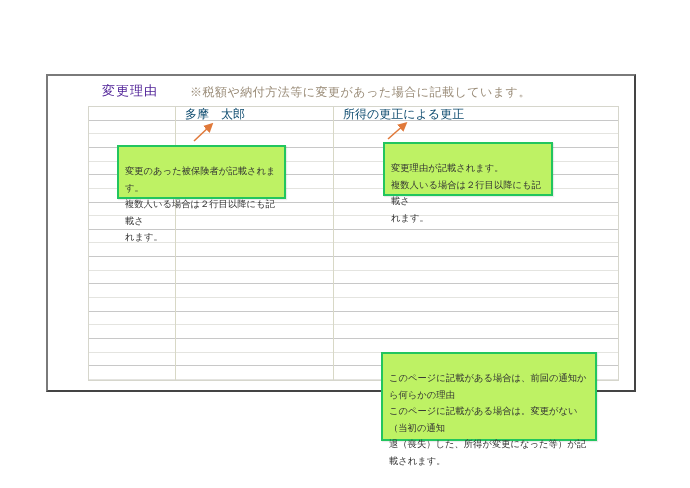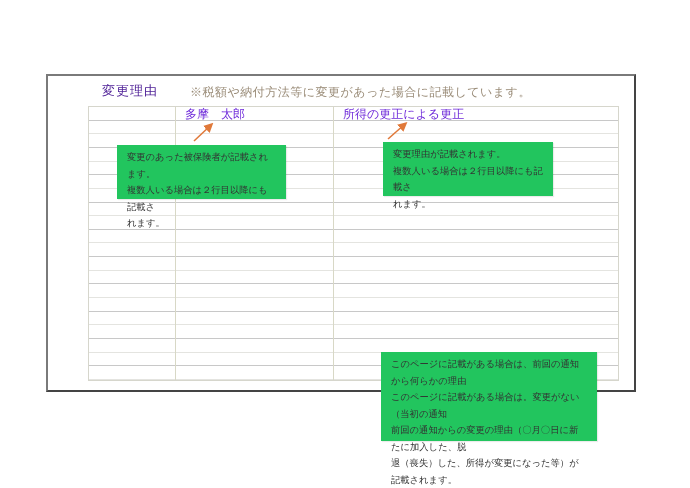--- a/index.html
+++ b/index.html
@@ -27,25 +27,25 @@
   }
   .row {
     position:absolute; left:0; width:100%; height:13.7px;
     border-bottom:1px solid #c8c8c8; box-sizing:border-box;
   }
   .row.light { border-bottom-color:#e4e4e0; }
   .col-divider {
     position:absolute; top:0; bottom:0; width:1px; background:#d8d8c6;
   }
   .cell-text {
-    position:absolute; top:0; font-size:12px; color:#6d28d9; line-height:14px; white-space:pre;
+    position:absolute; top:0; font-size:12px; color:#0c4a6e; line-height:14px; white-space:pre;
   }
   .callout {
-    position:absolute; background:#22c55e; border:4px solid #22c55e; box-sizing:border-box;
-    font-size:9.3px; color:#333; line-height:16.5px; padding:0 6px 4px 6px;
+    position:absolute; background:#bef264; border:2px solid #22c55e; box-sizing:border-box;
+    font-size:9.3px; color:#333; line-height:16.5px; padding:16px 6px 4px 6px;
     box-shadow:1px 1px 1px rgba(0,0,0,0.08);
   }
   .callout p { margin:0; }
   svg.arrow { position:absolute; overflow:visible; }
 </style>
 </head>
 <body>
 
 <div class="frame"></div>
 
@@ -99,15 +99,14 @@
 
 <div class="callout" style="left:349px; top:142px; width:170px; height:54px;margin-left:34px;">
   <p>変更理由が記載されます。</p>
   <p>複数人いる場合は２行目以降にも記載さ</p>
   <p>れます。</p>
 </div>
 
 <div class="callout" style="left:381px; top:352px; width:216px; height:89px;">
   <p>このページに記載がある場合は、前回の通知から何らかの理由</p>
   <p>このページに記載がある場合は。変更がない（当初の通知</p>
-  <p>前回の通知からの変更の理由（〇月〇日に新たに加入した、脱</p>
   <p>退（喪失）した、所得が変更になった等）が記載されます。</p>
 </div>
 
 </body></html>

